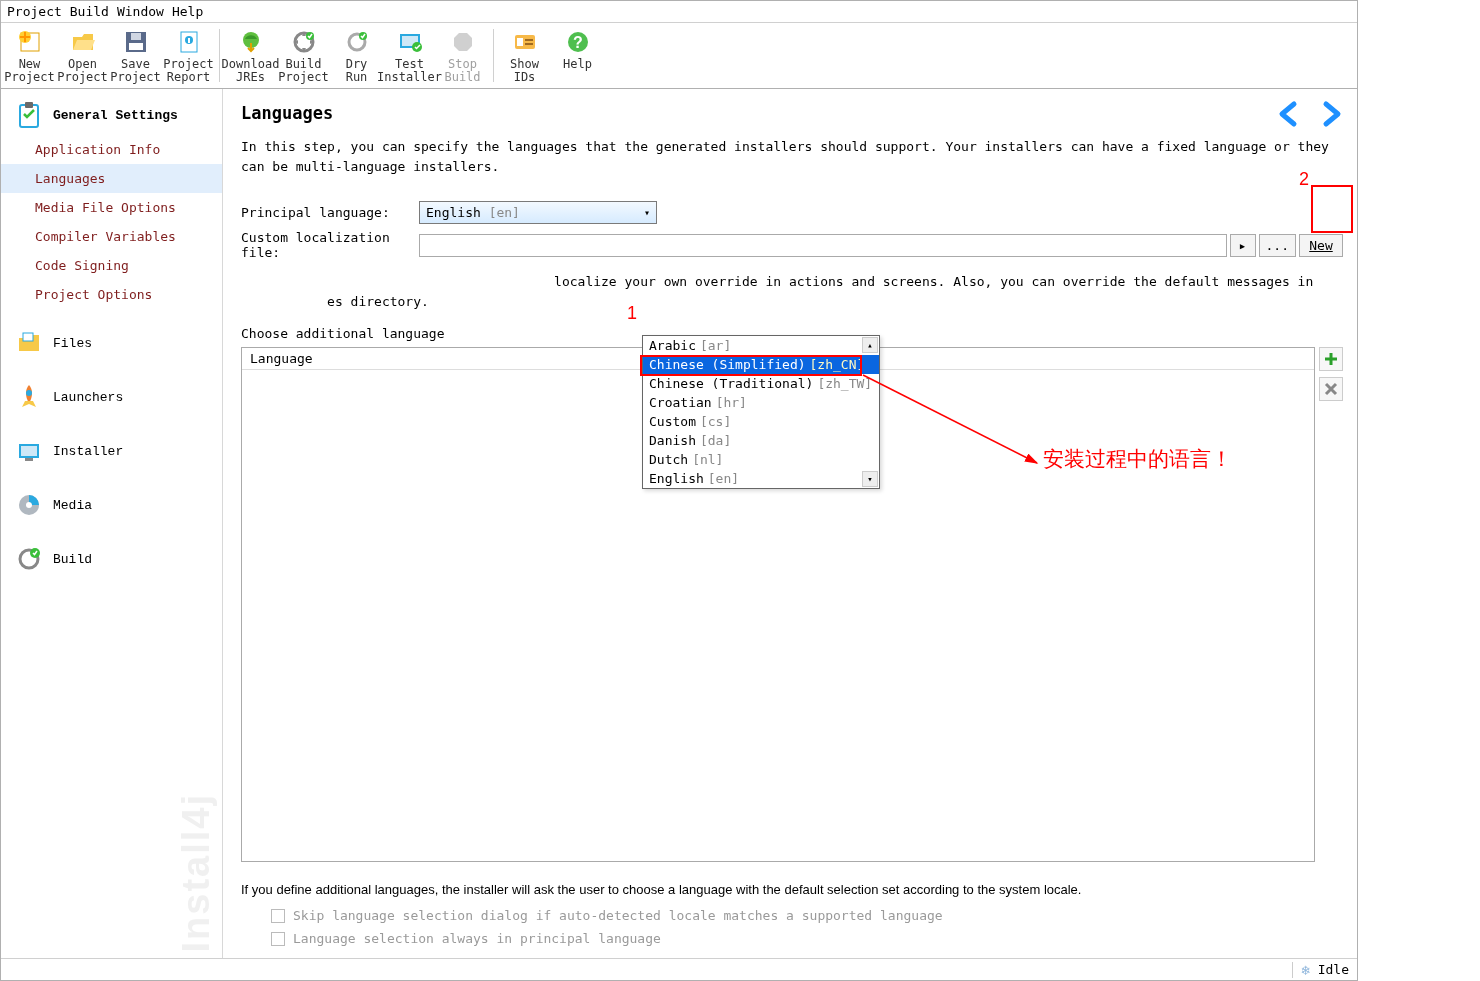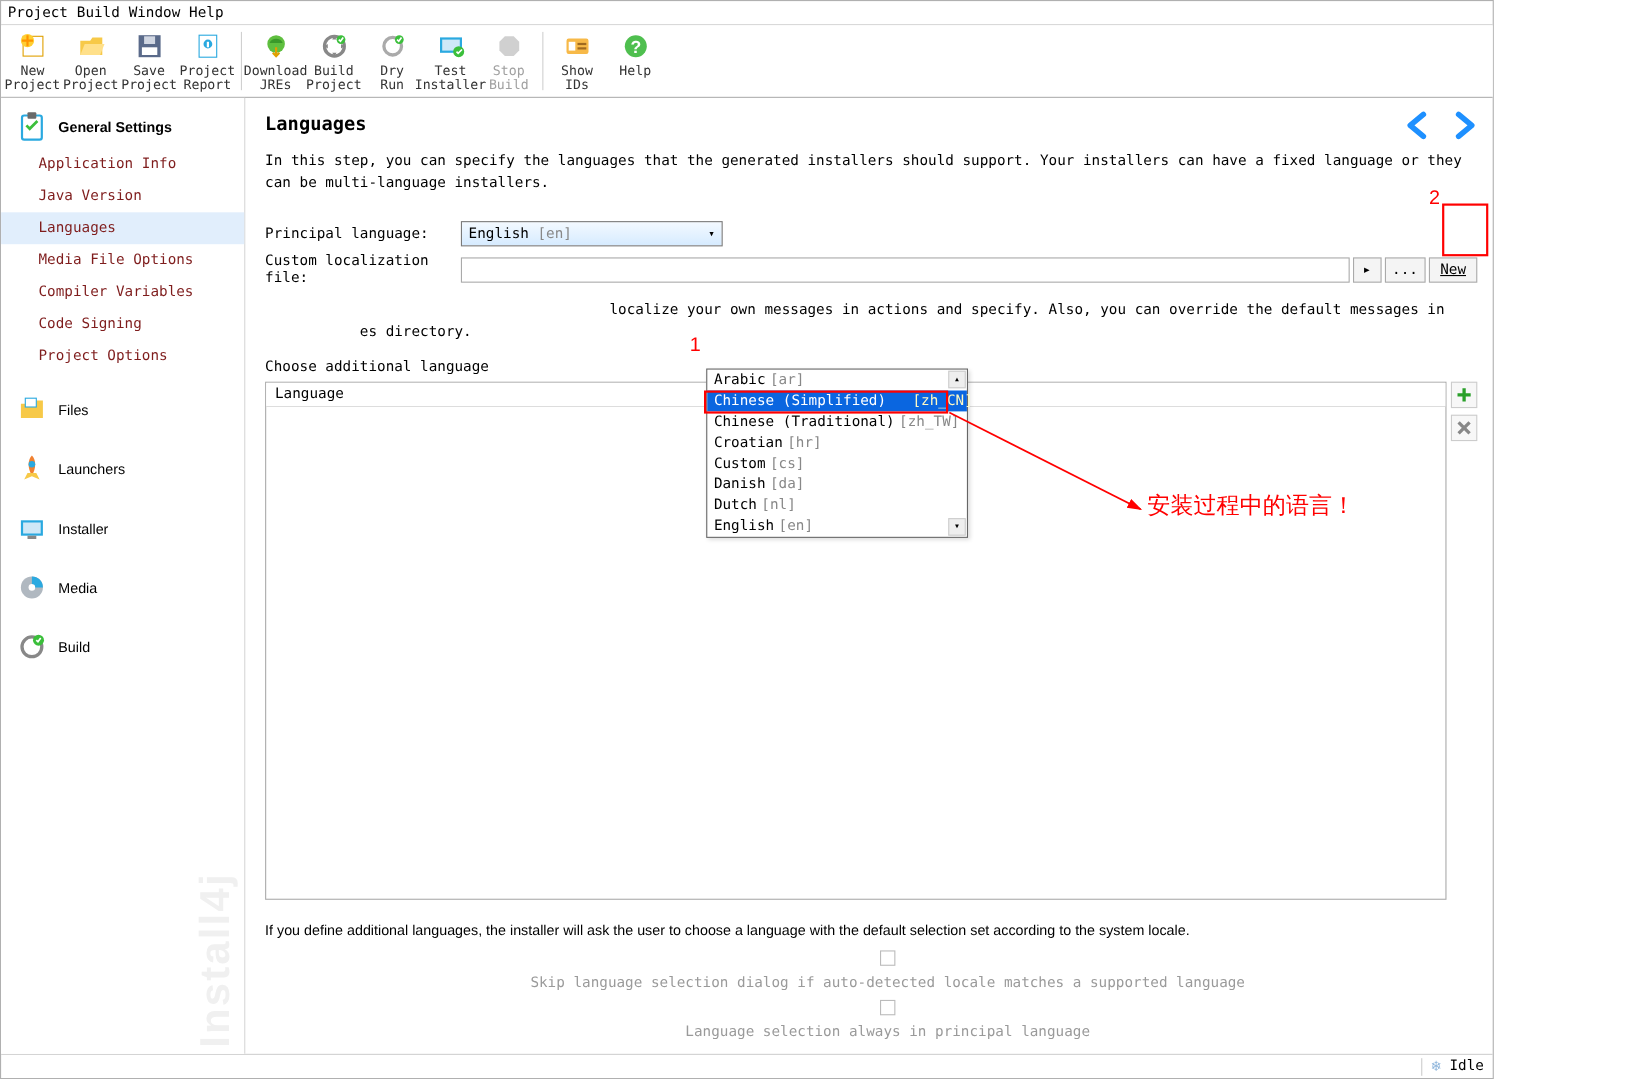--- a/index.html
+++ b/index.html
@@ -13,21 +13,21 @@
   .tool-sep { width:1px; background:#d0d0d0; margin:4px 4px; align-self:stretch;}
   .tool-btn { width:53px; display:flex; flex-direction:column; align-items:center; justify-content:flex-start; padding:2px 0 2px 0; text-align:center; line-height:13px; color:#333;}
   .tool-icon { width:30px; height:30px; display:flex; align-items:center; justify-content:center; margin-bottom:1px;}
   .tool-label { font-size:12px; font-family:Consolas,monospace; white-space:pre; color:#333;}
   .tool-btn.disabled .tool-label { color:#a0a0a0; }
   
   .body { flex:1; display:flex; min-height:0;}
   
   .sidebar { width:222px; border-right:1px solid #d8d8d8; padding:6px 0; position:relative; background:#fff;}
   .side-section { display:flex; align-items:center; padding:6px 8px 6px 14px; gap:10px;}
-  .side-section .sec-label { font-weight:bold; font-family:Liberation Sans, sans-serif;text-align:center;}
+  .side-section .sec-label { font-weight:bold; font-family:Liberation Mono, monospace;text-align:center;}
   .side-item { padding:7px 8px 7px 34px; font-family:Consolas,monospace; color:#7f1d1d;}
   .side-item.selected { background:#e1eefc; }
   .side-icon { width:28px; height:28px; display:inline-flex; align-items:center; justify-content:center;}
   .watermark { position:absolute; right:4px; bottom:6px; font-size:38px; font-weight:bold; color:#f0f0f0; writing-mode:vertical-rl; transform:rotate(180deg); letter-spacing:2px; font-family:Arial,sans-serif;}
   
   .main { flex:1; position:relative; padding:0; overflow:hidden;}
   .main-inner { padding:14px 14px 0 18px; height:100%; display:flex; flex-direction:column;}
   h1.page-title { font-family:Consolas,monospace; font-weight:bold; font-size:17px; margin:0 0 14px 0;}
   .desc { font-family:Consolas,monospace; font-size:13px; line-height:20px; margin-bottom:24px;}
   .form-row { display:flex; align-items:center; margin-bottom:6px; font-family:Consolas,monospace;}
@@ -40,30 +40,30 @@
   .hint { font-family:Consolas,monospace; font-size:13px; line-height:20px; margin:6px 0 14px 0;}
   .table-area { display:flex; gap:4px; flex:1; min-height:0; margin-bottom:10px;}
   .table-frame { flex:1; border:1px solid #aaa; background:#fff; display:flex; flex-direction:column;}
   .table-header { display:flex; border-bottom:1px solid #ddd;}
   .th { padding:3px 8px; font-family:Consolas,monospace; background:#fff; border-right:1px solid #eee;}
   .th:first-child { width:415px; }
   .th:last-child { flex:1; border-right:none;}
   .side-btns { display:flex; flex-direction:column; gap:6px;}
   .icon-btn { width:24px; height:24px; border:1px solid #ccc; background:#f7f7f7; display:flex; align-items:center; justify-content:center;}
   .footer-note { font-family:Liberation Sans, sans-serif; font-size:13px; line-height:20px; padding:8px 0 4px 0;}
-  .chk-row { display:flex; align-items:center; gap:8px; padding:4px 0 4px 30px; font-family:Consolas,monospace; color:#9a9a9a;flex-direction:column;}
+  .chk-row { display:flex; align-items:flex-end; gap:8px; padding:4px 0 4px 30px; font-family:Consolas,monospace; color:#9a9a9a;}
   .chk { width:14px; height:14px; border:1px solid #bbb; background:#fff;}
   
   .nav-arrows { position:absolute; top:6px; right:6px; display:flex; gap:6px; align-items:center;}
   .nav-arrow-btn { width:38px; height:38px; display:flex; align-items:center; justify-content:center;}
   
   .dropdown { position:absolute; left:419px; top:246px; width:238px; border:1px solid #666; background:#fff; font-family:Consolas,monospace; z-index:20; box-shadow:2px 2px 4px rgba(0,0,0,0.15);}
   .dd-item { padding:2px 6px; display:flex; white-space:nowrap;}
   .dd-item .code { color:#888; margin-left:4px;}
-  .dd-item.selected { background:#0a66e0; color:#fff;gap:20px;}
+  .dd-item.selected { background:#0a66e0; color:#fff;}
   .dd-item.selected .code { color:#fef9c3;}
   .dd-scroll-up,.dd-scroll-dn { position:absolute; right:1px; width:16px; height:16px; background:#eee; border:1px solid #ccc; display:flex; align-items:center;justify-content:center; font-size:9px;}
   .dd-scroll-up{top:1px;} .dd-scroll-dn{bottom:1px;}
   
   .anno-1 { position:absolute; left:404px; top:214px; color:#ff0000; font-size:18px; font-family:Arial; font-weight:normal;}
   .anno-2 { position:absolute; right:48px; top:80px; color:#ff0000; font-size:18px; font-family:Arial;}
   .anno-box1 { position:absolute; left:417px; top:266px; width:222px; height:21px; border:2px solid #ff0000; z-index:30; pointer-events:none;}
   .anno-box2 { position:absolute; right:4px; top:96px; width:42px; height:48px; border:2px solid #ff0000; z-index:30; pointer-events:none;}
   .anno-text { position:absolute; left:820px; top:356px; color:#ff0000; font-size:21px; font-family:"SimHei","Microsoft YaHei",sans-serif; z-index:30;}
   .anno-arrow { position:absolute; left:638px; top:282px; z-index:29; pointer-events:none;}
@@ -216,21 +216,20 @@
           <svg width="26" height="28" viewBox="0 0 26 28">
               <rect x="4" y="4" width="18" height="22" rx="2" fill="#fff" stroke="#2aa9e0" stroke-width="2"></rect>
               <rect x="9" y="1" width="8" height="6" rx="1" fill="#6a6a6a"></rect>
               <path d="M8 13 l3 3 l7-7" stroke="#3bbf3b" stroke-width="2.5" fill="none"></path>
             </svg>
         </span>
         <span class="sec-label">General Settings</span>
       </div>
       <div id="side-items">
           <div class="side-item">Application Info</div>
-          <div class="side-item">Java Version</div>
           <div class="side-item selected">Languages</div>
           <div class="side-item">Media File Options</div>
           <div class="side-item">Compiler Variables</div>
           <div class="side-item">Code Signing</div>
           <div class="side-item">Project Options</div>
         </div>
       <div id="side-others">
           <div class="side-section" style="margin-top: 14px;">
             <span class="side-icon">
               <svg width="26" height="26">
@@ -312,21 +311,21 @@
 
         <div class="form-row">
           <div class="form-label">Custom localization file:</div>
           <div class="text-input" style="margin-right:0;"></div>
           <div class="btn-small">▸</div>
           <div class="btn-small">...</div>
           <div class="btn-small" style="min-width:44px; text-decoration:underline;">New</div>
         </div>
 
         <div class="hint">
-          <span style="visibility:hidden;">With a custom localization file you can</span><span> localize your own messages in actions and specify. Also, you can override the default messages in </span><br>
+          <span style="visibility:hidden;">With a custom localization file you can</span><span> localize your own override in actions and screens. Also, you can override the default messages in </span><br>
           <span style="visibility:hidden;">the \"messa</span><span>es directory.</span>
         </div>
 
         <div class="form-row">
           <div class="form-label" style="width:auto;">Choose additional language</div>
         </div>
 
         <div class="table-area">
           <div class="table-frame">
             <div class="table-header">

